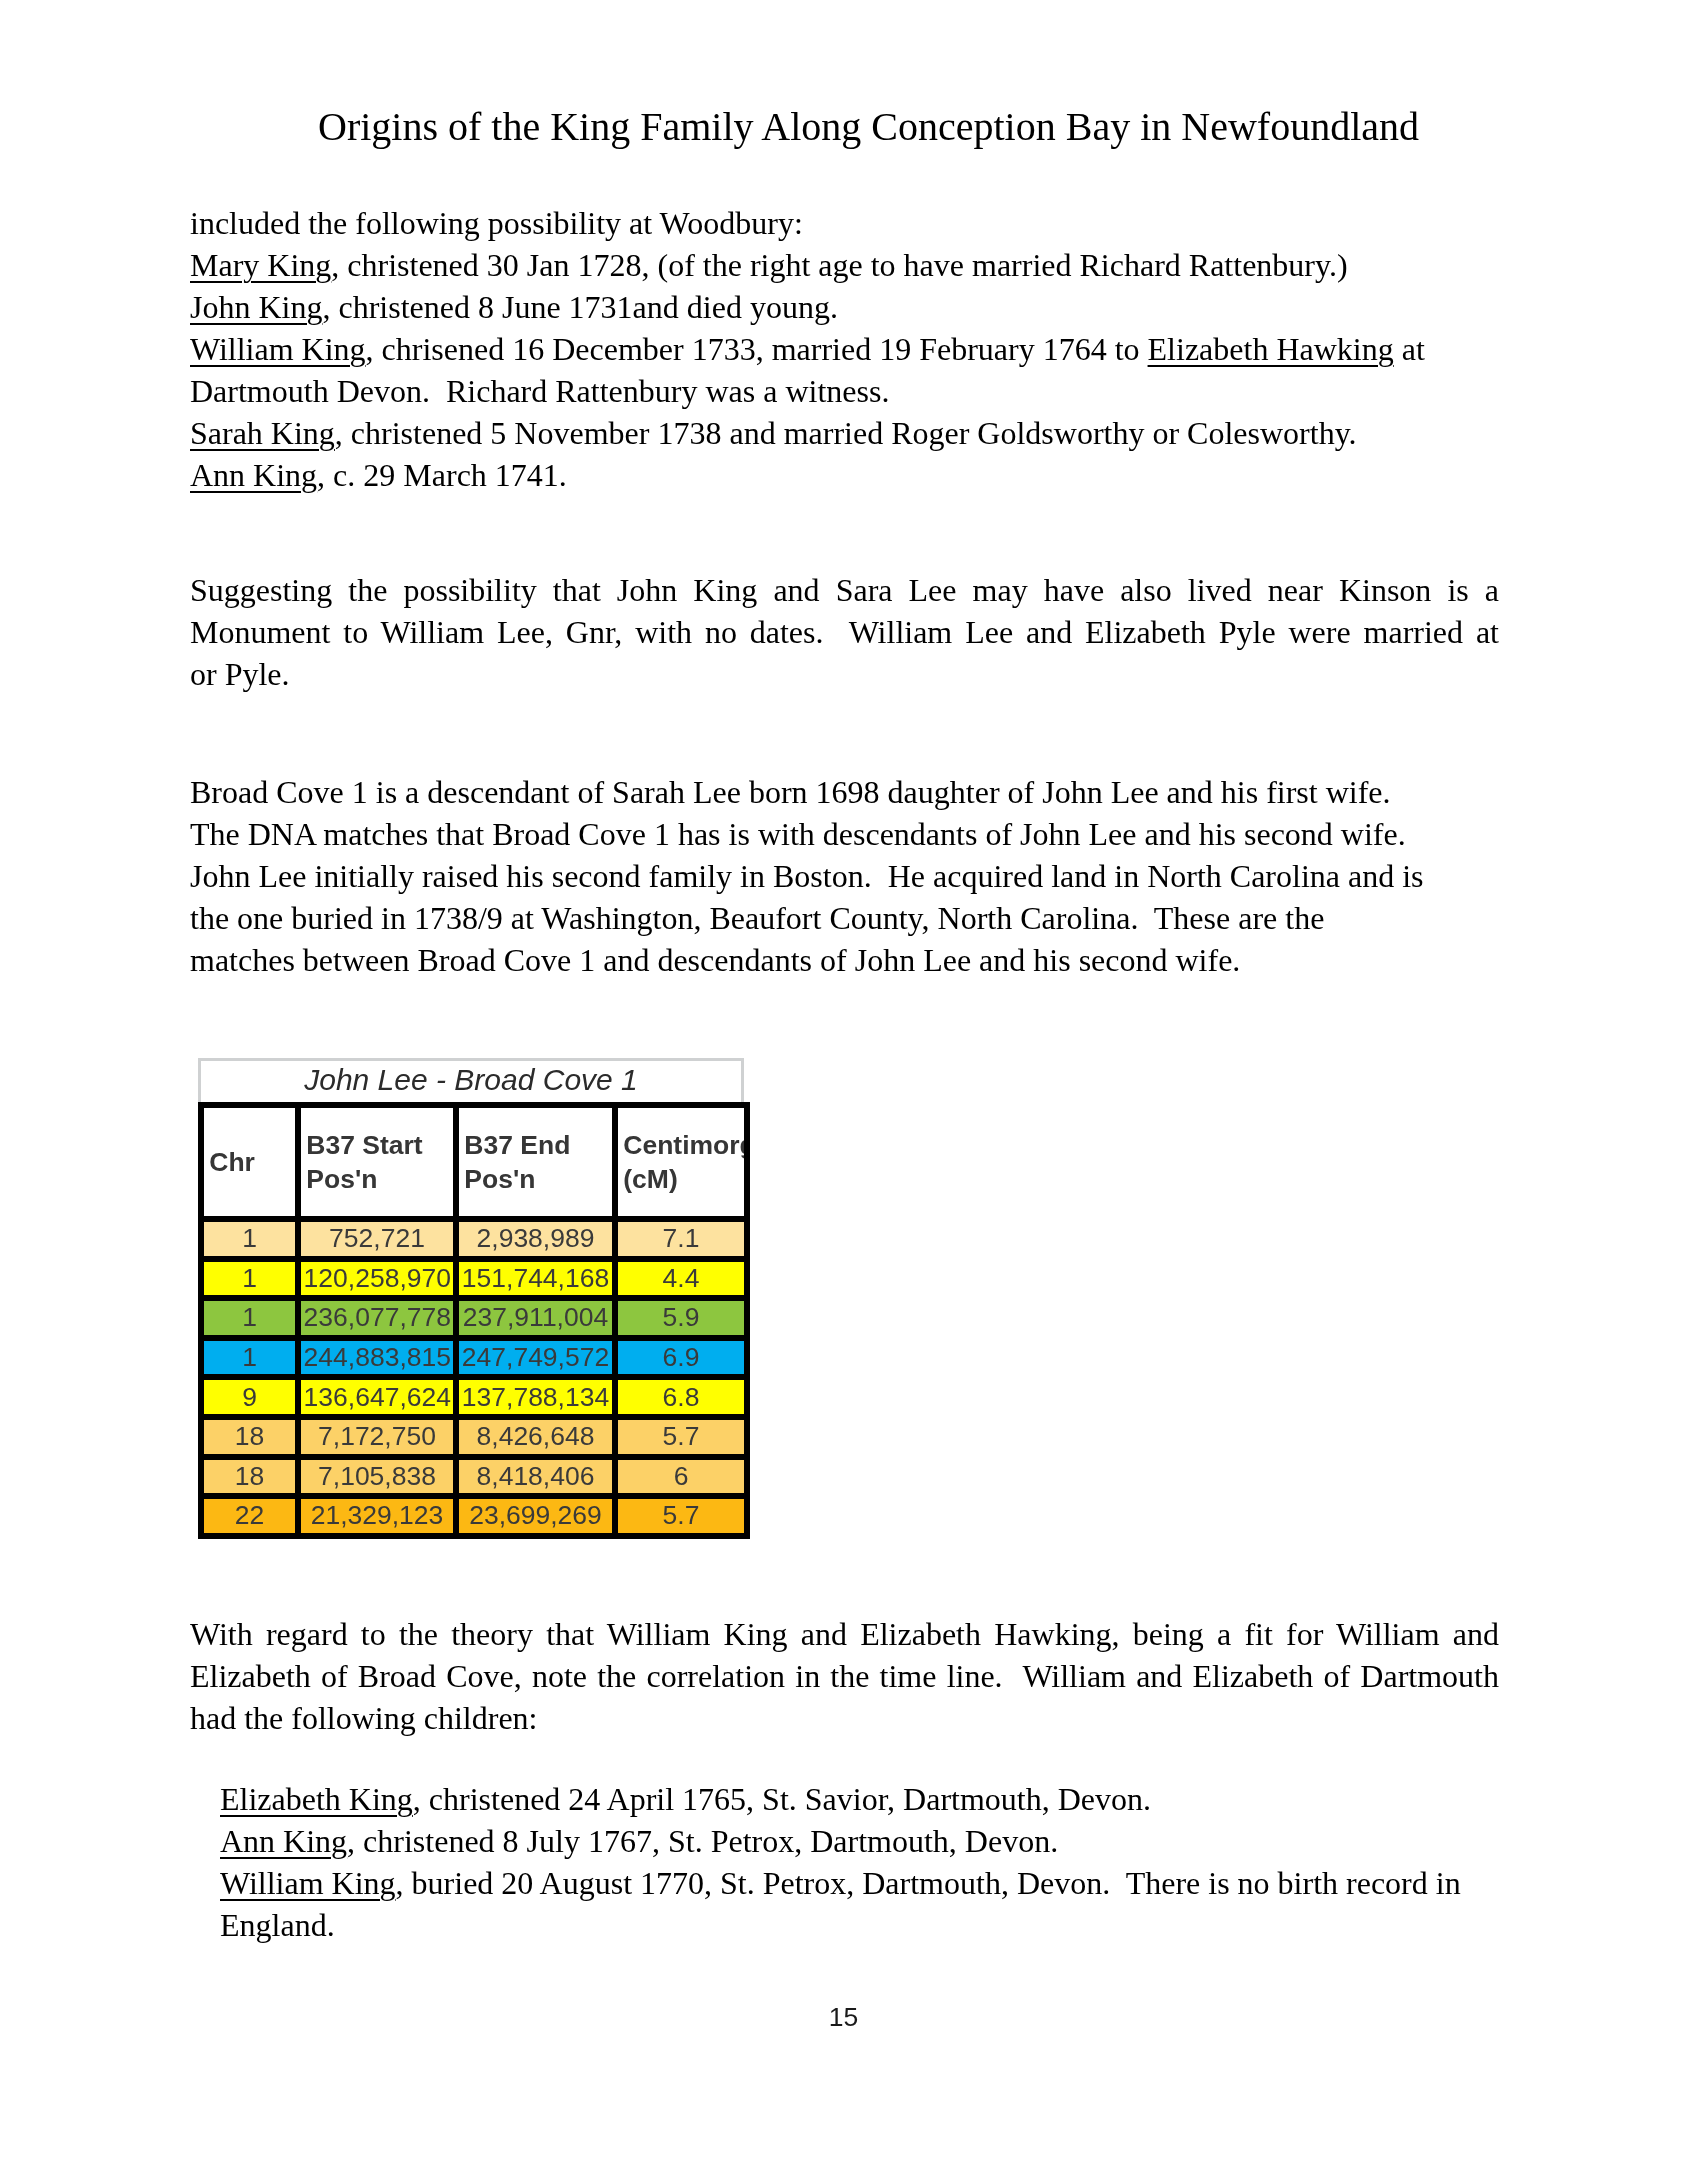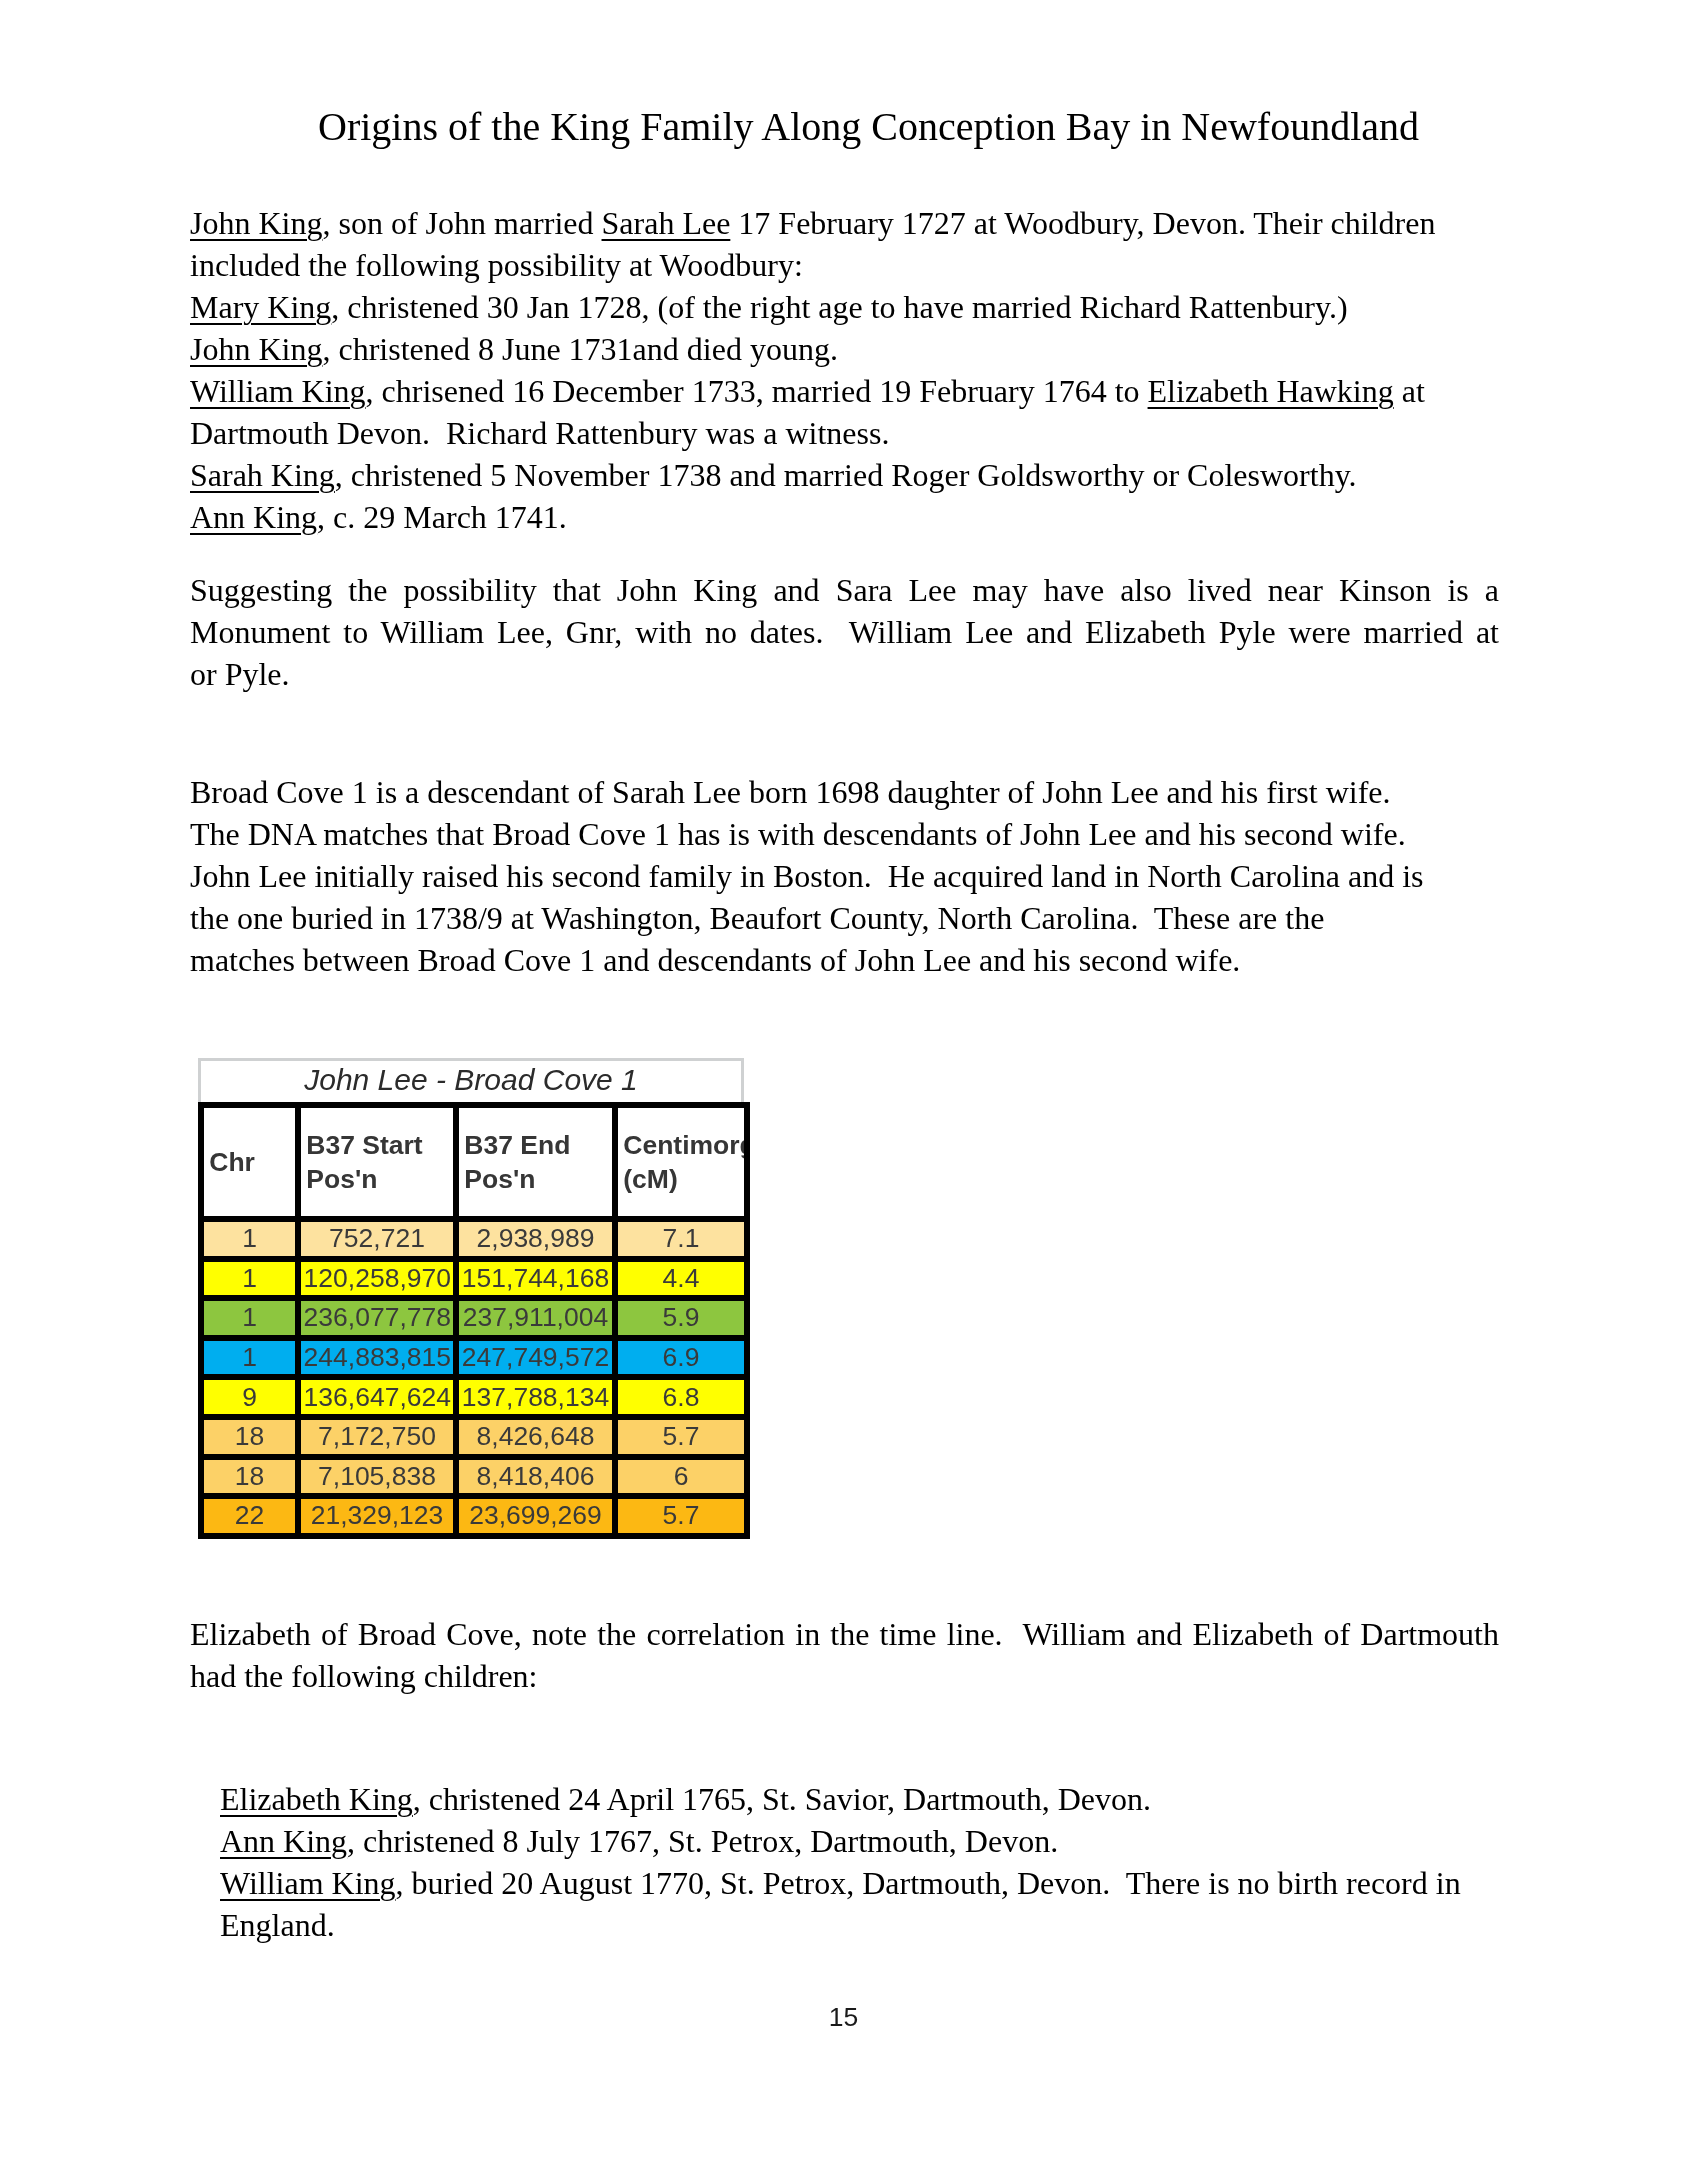--- a/index.html
+++ b/index.html
@@ -50,21 +50,20 @@
   }
 </style>
 </head>
 <body>
 
 <div class="page">
 
   <h1 class="doc-title">Origins of the King Family Along Conception Bay in Newfoundland</h1>
 
   <div class="para" id="p1">
-      <div class="line"><span class="u">John King</span><span>, son of John married </span><span class="u">Sarah Lee</span><span> 17 February 1727 at Woodbury, Devon. Their children</span></div>
       <div class="line"><span>included the following possibility at Woodbury:</span></div>
       <div class="line"><span class="u">Mary King</span><span>, christened 30 Jan 1728, (of the right age to have married Richard Rattenbury.)</span></div>
       <div class="line"><span class="u">John King</span><span>, christened 8 June 1731and died young.</span></div>
       <div class="line"><span class="u">William King</span><span>, chrisened 16 December 1733, married 19 February 1764 to </span><span class="u">Elizabeth Hawking</span><span> at</span></div>
       <div class="line"><span>Dartmouth Devon.&nbsp; Richard Rattenbury was a witness.</span></div>
       <div class="line"><span class="u">Sarah King</span><span>, christened 5 November 1738 and married Roger Goldsworthy or Colesworthy.</span></div>
       <div class="line"><span class="u">Ann King</span><span>, c. 29 March 1741.</span></div>
     </div>
   <div class="para" id="p2">
       <div class="line just"><span>Suggesting the possibility that John King and Sara Lee may have also lived near Kinson is a</span></div>
@@ -143,20 +142,21 @@
             <td>22</td>
             <td>21,329,123</td>
             <td>23,699,269</td>
             <td>5.7</td>
           </tr>
         </tbody>
     </table>
   </div>
 
   <div class="para" id="p4">
+      <div class="line just"><span>With regard to the theory that William King and Elizabeth Hawking, being a fit for William and</span></div>
       <div class="line just"><span>Elizabeth of Broad Cove, note the correlation in the time line.&nbsp; William and Elizabeth of Dartmouth</span></div>
       <div class="line"><span>had the following children:</span></div>
     </div>
   <div class="para" id="p5">
       <div class="line"><span class="u">Elizabeth King</span><span>, christened 24 April 1765, St. Savior, Dartmouth, Devon.</span></div>
       <div class="line"><span class="u">Ann King</span><span>, christened 8 July 1767, St. Petrox, Dartmouth, Devon.</span></div>
       <div class="line"><span class="u">William King</span><span>, buried 20 August 1770, St. Petrox, Dartmouth, Devon.&nbsp; There is no birth record in</span></div>
       <div class="line"><span>England.</span></div>
     </div>
 

